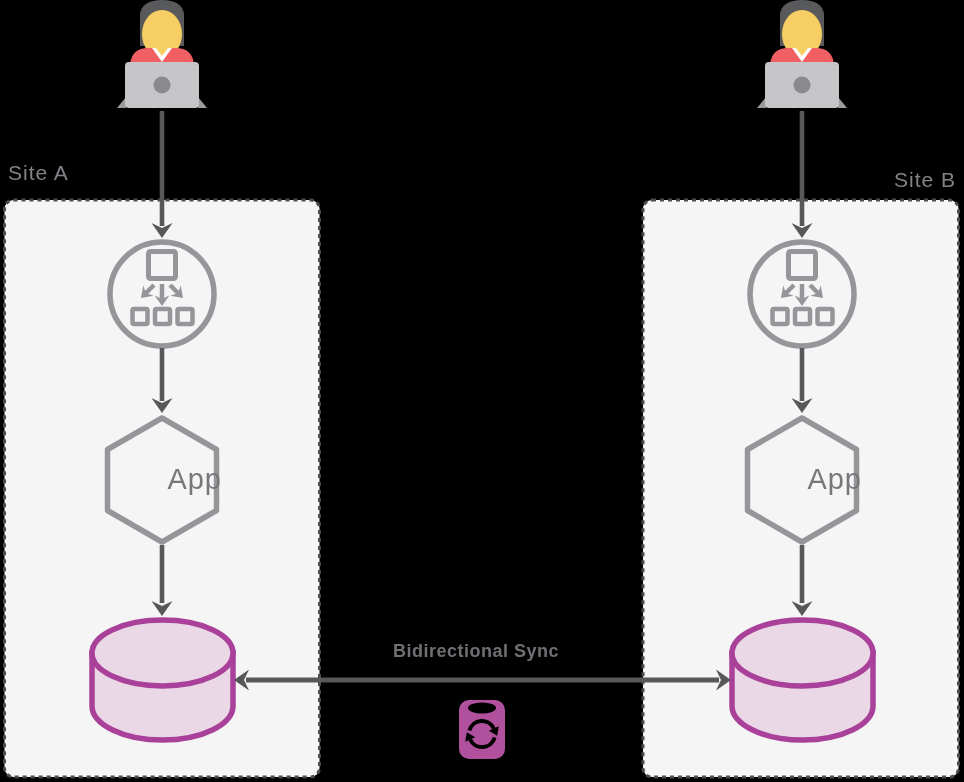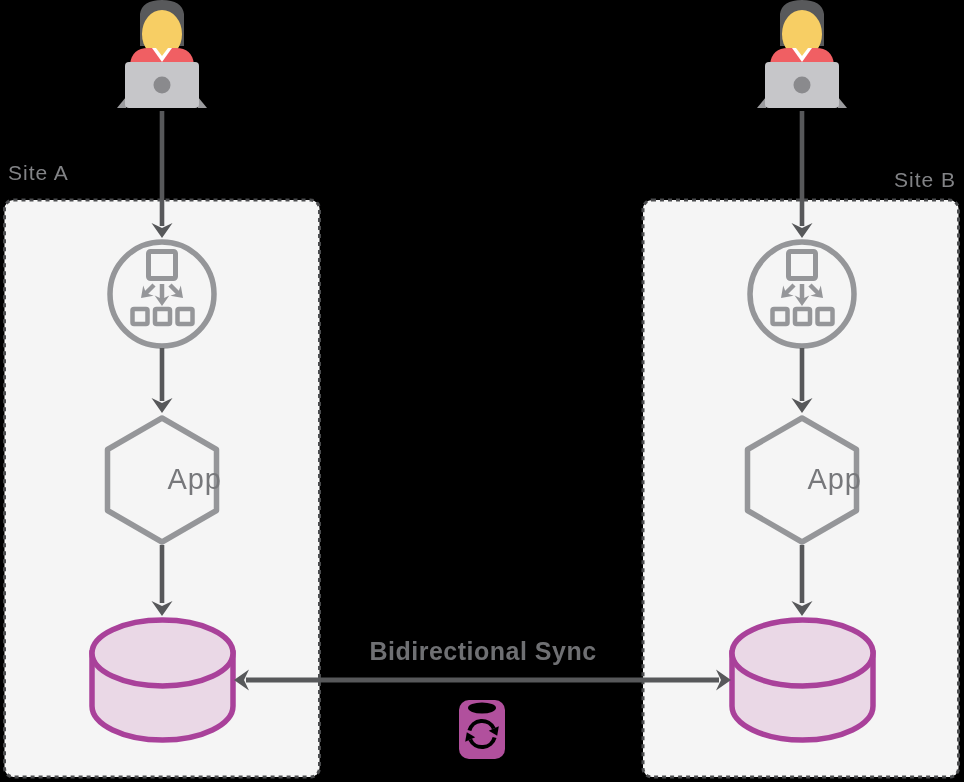--- a/index.html
+++ b/index.html
@@ -32,22 +32,22 @@
 
   
   .overlay-label{position:absolute;color:var(--site_label);}
   .site-label{font-size:21px;letter-spacing:1px;line-height:30px;}
   .site-label.a{left:8px;top:158px;}
   .site-label.b{right:8px;top:158px;text-align:left;margin-top:7px;}
   .app-label{position:absolute;width:120px;text-align:right;font-size:29px;letter-spacing:1px;
              line-height:32px;color:var(--app_label);top:463px;}
   .app-label.a{left:102px;}
   .app-label.b{left:742px;}
-  .sync-label{position:absolute;left:333px;top:637px;width:300px;text-align:center;
-              font-weight:bold;font-size:25px;letter-spacing:0.5px;line-height:28px;color:var(--sync_label);}
+  .sync-label{position:absolute;left:326px;top:637px;width:300px;text-align:center;
+              font-weight:bold;font-size:18px;letter-spacing:0.5px;line-height:28px;color:var(--sync_label);}
 </style>
 </head>
 <body>
 
 <div id="canvas">
 
   <svg id="diagram-svg" width="964" height="782" viewBox="0 0 964 782">
     <defs>
 
       <path id="ah" d="M0,0 L-10.5,-15 L0,-10 L10.5,-15 Z"></path>

